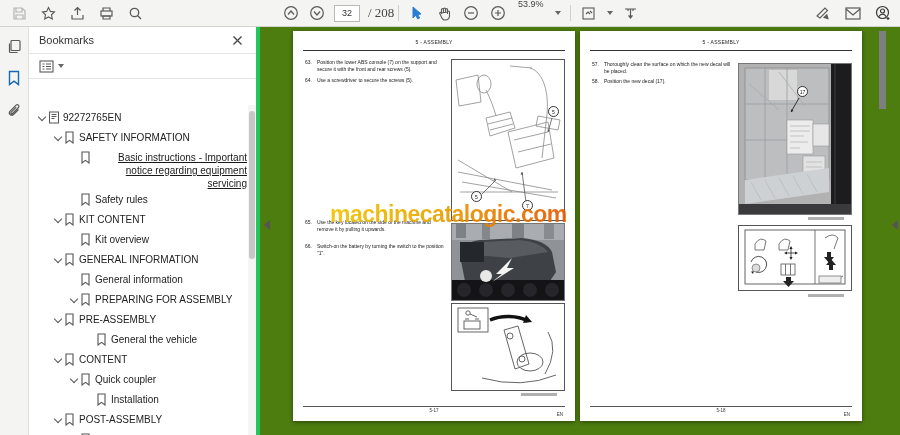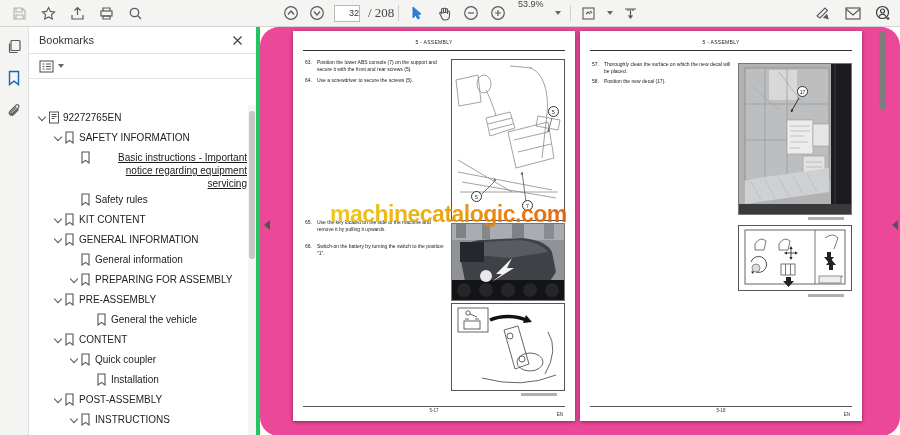--- a/index.html
+++ b/index.html
@@ -7,21 +7,21 @@
        font-family:"Liberation Sans",sans-serif;-webkit-font-smoothing:antialiased;}
   .toolbar{position:relative;height:26px;background:#f4f4f2;border-bottom:1px solid #d3d3d1;}
   .tgroup{position:absolute;top:0;height:26px;display:flex;align-items:center;gap:11px;}
   .tb-left{left:10px;}
   .tb-nav{left:282px;gap:8px;}
   .tb-tools{left:398px;gap:9px;}
   .tb-right{right:8px;gap:12px;}
   .tbtn{display:flex;align-items:center;justify-content:center;width:18px;height:18px;cursor:pointer;}
   .tsep{width:1px;height:16px;background:#cfcfcd;}
   .pageinput{width:24px;height:15px;border:1px solid #b9b9b7;background:#fff;font-size:9px;
-             text-align:right;color:#333;padding:0;}
+             text-align:center;color:#333;padding:0;}
   .pagetotal{font-size:13px;color:#444;font-family:Liberation Serif, serif;}
   .zoomval{font-size:9px;color:#444;border-bottom:1px solid #bbb;padding:0 2px 18px 2px;}
   .caret{width:0;height:0;border-left:3px solid transparent;border-right:3px solid transparent;
          border-top:4px solid #666;display:inline-block;}
   .main{display:flex;height:409px;}
   .rail{width:28px;background:#f4f4f2;border-right:1px solid #e0e0de;display:flex;flex-direction:column;
         align-items:center;padding-top:10px;gap:14px;}
   .panel{width:227px;background:#fff;border-right:4px solid #22c55e;position:relative;}
   .panel-header{height:26px;display:flex;align-items:center;justify-content:space-between;
                 padding:0 10px;border-bottom:1px solid #e4e4e4;}
@@ -32,21 +32,21 @@
   .ti .chev{width:13px;flex:none;display:flex;justify-content:center;padding-top:4px;}
   .ti .chev i{width:5px;height:5px;border-right:1.4px solid #555;border-bottom:1.4px solid #555;
               transform:rotate(45deg);display:block;}
   .ti .spacer{width:13px;flex:none;}
   .ti .ico{width:15px;flex:none;padding-top:1px;}
   .ti .lbl{font-size:10px;color:#222;line-height:13px;padding-top:1px;}
   .lvl0{padding-left:6px;} .lvl1{padding-left:22px;} .lvl2{padding-left:38px;} .lvl3{padding-left:54px;}
   .sel .lbl{text-decoration:underline;color:#1a1a1a;text-align:right;}
   .pscroll{position:absolute;top:78px;right:0;bottom:0;width:8px;background:#f5f5f5;}
   .pthumb{position:absolute;top:6px;left:1px;width:6px;height:148px;background:#c6c6c6;border-radius:3px;}
-  .docarea{flex:1;background:#ec4899;position:relative;border-radius:19px;}
+  .docarea{flex:1;background:#4d7c0f;position:relative;}
   .page{position:absolute;top:4px;width:282px;height:390px;background:#fff;
         box-shadow:0 1px 4px rgba(0,0,0,.45);}
   .pg-left{left:33px;} .pg-right{left:320px;}
   .pghead{position:absolute;top:8px;left:0;right:0;text-align:center;font-size:5px;color:#222;letter-spacing:.3px;}
   .pgrule{position:absolute;top:19px;left:10px;right:10px;border-top:1px solid #333;}
   .step{position:absolute;left:12px;width:142px;display:flex;gap:3px;font-size:5px;line-height:1.32;color:#1a1a1a;}
   .step .num{flex:none;width:9px;}
   .figbox{position:absolute;border:1px solid #555;background:#fff;overflow:hidden;}
   .photobox{position:absolute;overflow:hidden;}
   .micro{position:absolute;height:2.5px;background:#b0b0b0;}
@@ -272,20 +272,29 @@
         <span class="chev">
             <i></i>
           </span>
         <span class="ico">
           <svg width="11" height="13" viewBox="0 0 11 13" fill="none" stroke="#555" stroke-width="1.1">
             <path d="M2 1h7v11l-3.5-2.6L2 12z"></path>
             </svg>
           </span>
         <span class="lbl">KIT CONTENT</span>
       </div>
+      <div class="ti lvl2">
+        <span class="spacer"></span>
+        <span class="ico">
+          <svg width="11" height="13" viewBox="0 0 11 13" fill="none" stroke="#555" stroke-width="1.1">
+            <path d="M2 1h7v11l-3.5-2.6L2 12z"></path>
+            </svg>
+          </span>
+        <span class="lbl">Kit overview</span>
+      </div>
       <div class="ti lvl1">
         <span class="chev">
             <i></i>
           </span>
         <span class="ico">
           <svg width="11" height="13" viewBox="0 0 11 13" fill="none" stroke="#555" stroke-width="1.1">
             <path d="M2 1h7v11l-3.5-2.6L2 12z"></path>
             </svg>
           </span>
         <span class="lbl">GENERAL INFORMATION</span>

